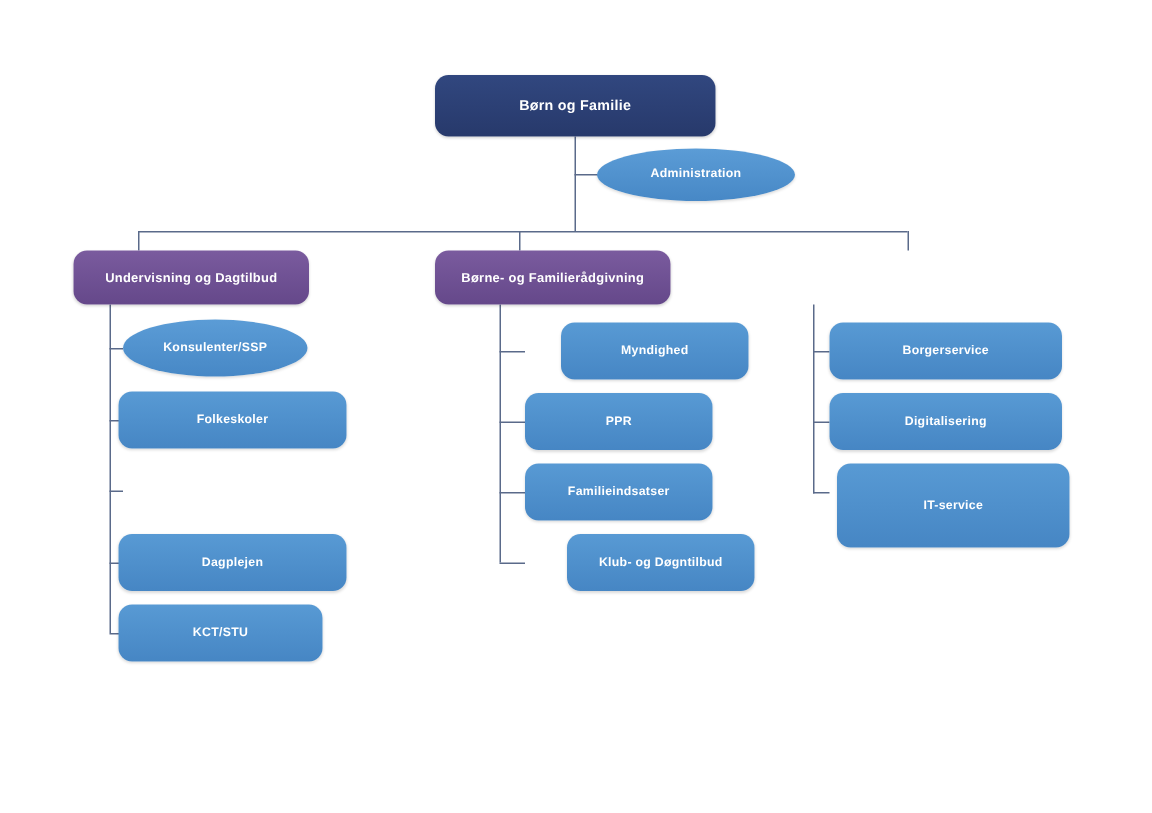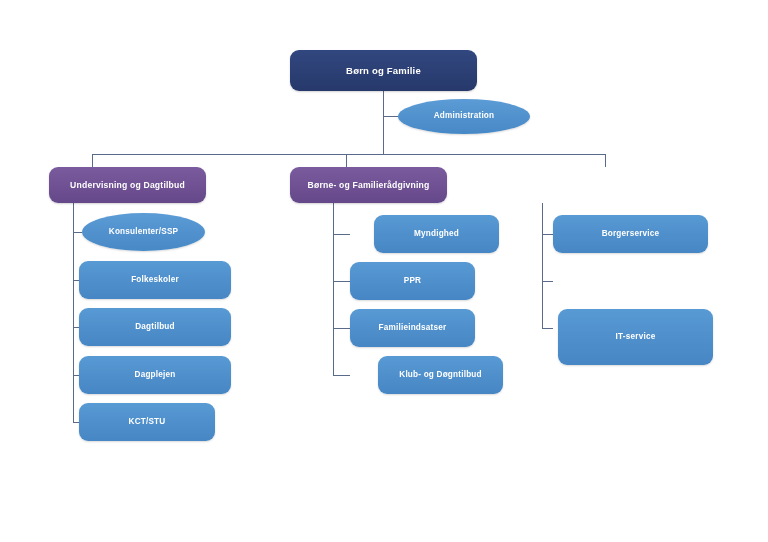--- a/index.html
+++ b/index.html
@@ -90,26 +90,26 @@
   <div class="line h" style="left:542px;top:281px;width:11px;"></div>
   <div class="line h" style="left:542px;top:328px;width:11px;"></div>
 
   <div class="node root" style="left:290px;top:50px;width:187px;height:41px;">Børn og Familie</div>
 
   <div class="node staff" style="left:398px;top:99px;width:132px;height:35px;">Administration</div>
 
   <div class="node dept" style="left:49px;top:167px;width:157px;height:36px;">Undervisning og Dagtilbud</div>
   <div class="node staff" style="left:82px;top:213px;width:123px;height:38px;text-align:center;">Konsulenter/SSP</div>
   <div class="node unit" style="left:79px;top:261px;width:152px;height:38px;">Folkeskoler</div>
-  <div class="node unit" style="left:79px;top:308px;width:152px;height:38px;">Dagtilbud</div>
   <div class="node unit" style="left:79px;top:356px;width:152px;height:38px;">Dagplejen</div>
   <div class="node unit" style="left:79px;top:403px;width:136px;height:38px;">KCT/STU</div>
 
   <div class="node dept" style="left:290px;top:167px;width:157px;height:36px;">Børne- og Familierådgivning</div>
   <div class="node unit" style="left:350px;top:215px;width:125px;height:38px;margin-left:24px;">Myndighed</div>
   <div class="node unit" style="left:350px;top:262px;width:125px;height:38px;">PPR</div>
   <div class="node unit" style="left:350px;top:309px;width:125px;height:38px;">Familieindsatser</div>
   <div class="node unit" style="left:350px;top:356px;width:125px;height:38px;margin-left:28px;">Klub- og Døgntilbud</div>
 
   <div class="node unit" style="left:553px;top:215px;width:155px;height:38px;">Borgerservice</div>
+  <div class="node unit" style="left:553px;top:262px;width:155px;height:38px;">Digitalisering</div>
   <div class="node unit" style="left:558px;top:309px;width:155px;height:56px;">IT-service</div>
 
 </div>
 
 </body></html>

